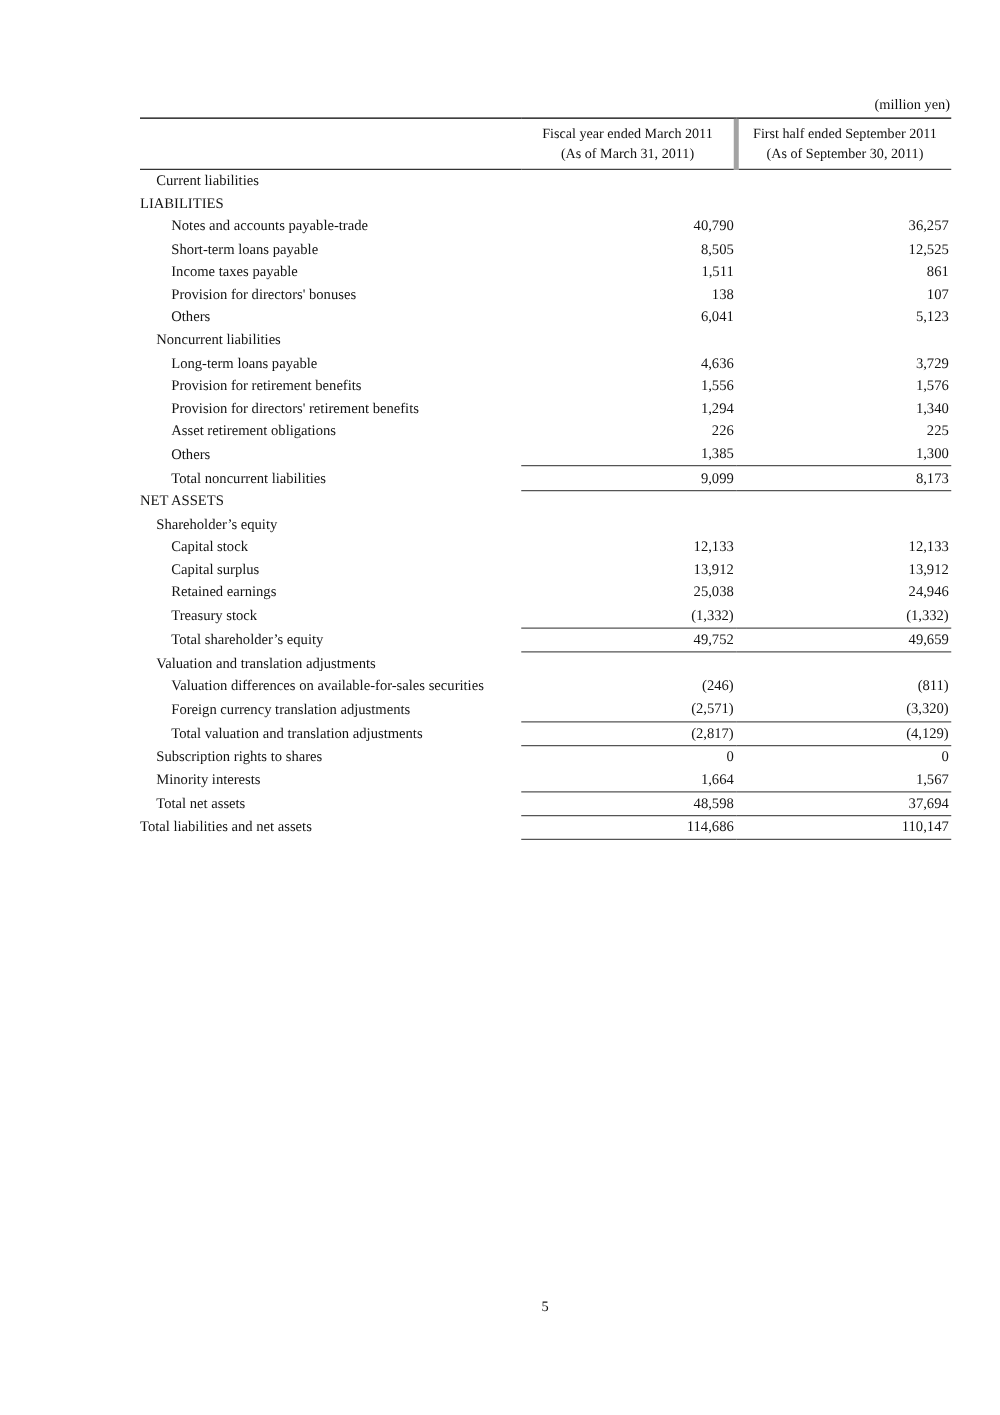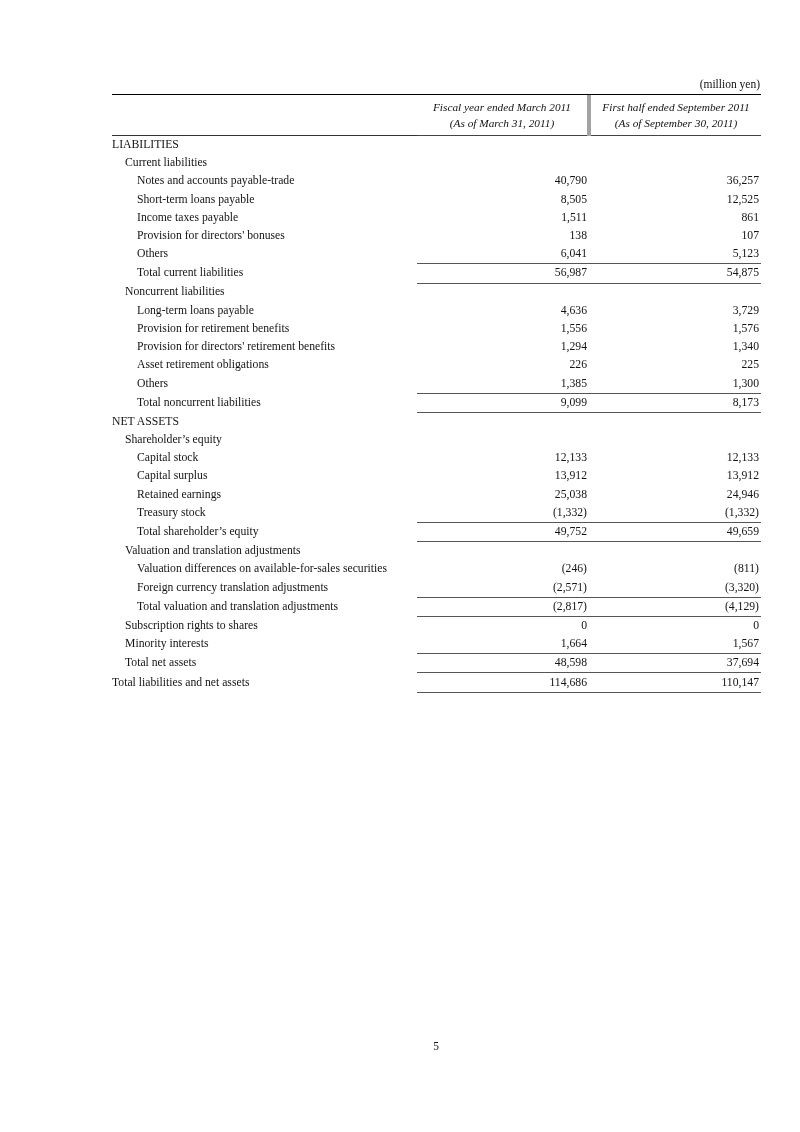--- a/index.html
+++ b/index.html
@@ -59,21 +59,20 @@
     height: 0;
     border-top: 1.6px solid #000;
   }
   .hdr-cell {
     padding: 5px 2px 4px 2px;
     text-align: center;
     font-size: 11.3px;
     line-height: 15.5px;
     color: #111;
     border-bottom: 1.1px solid #444;
-    font-style: italic;
   }
   .hdr-cell.div-left { border-left: 4px solid #a3a3a3; }
   .hdr-blank { border-bottom: 1.1px solid #333; }
   .hdr-line1 { display: block; white-space: nowrap; }
   .hdr-line2 { display: block; white-space: nowrap; }
 
   
   tbody td {
     padding: 0;
     height: 18.2px;
@@ -143,26 +142,26 @@
         </th>
         <th class="hdr-cell div-left">
           <span class="hdr-line1">First half ended September 2011</span>
           <span class="hdr-line2">(As of September 30, 2011)</span>
         </th>
       </tr>
     </thead>
 
     <tbody id="table-body">
         <tr>
+          <td class="label ind1">Current liabilities</td>
+          <td class="num"></td>
+          <td class="num"></td>
+        </tr>
+        <tr>
           <td class="label ind0">LIABILITIES</td>
-          <td class="num"></td>
-          <td class="num"></td>
-        </tr>
-        <tr>
-          <td class="label ind1">Current liabilities</td>
           <td class="num"></td>
           <td class="num"></td>
         </tr>
         <tr>
           <td class="label ind2">Notes and accounts payable-trade</td>
           <td class="num">40,790</td>
           <td class="num">36,257</td>
         </tr>
         <tr>
           <td class="label ind2">Short-term loans payable</td>
@@ -176,25 +175,20 @@
         </tr>
         <tr>
           <td class="label ind2">Provision for directors' bonuses</td>
           <td class="num">138</td>
           <td class="num">107</td>
         </tr>
         <tr>
           <td class="label ind2">Others</td>
           <td class="num">6,041</td>
           <td class="num">5,123</td>
-        </tr>
-        <tr class="rule-above rule-below">
-          <td class="label ind2">Total current liabilities</td>
-          <td class="num">56,987</td>
-          <td class="num">54,875</td>
         </tr>
         <tr>
           <td class="label ind1">Noncurrent liabilities</td>
           <td class="num"></td>
           <td class="num"></td>
         </tr>
         <tr>
           <td class="label ind2">Long-term loans payable</td>
           <td class="num">4,636</td>
           <td class="num">3,729</td>

